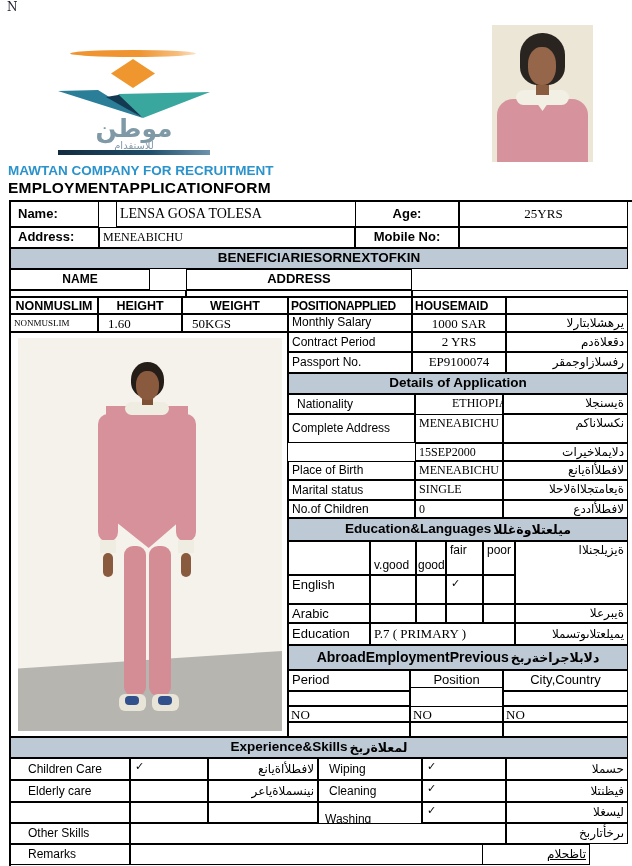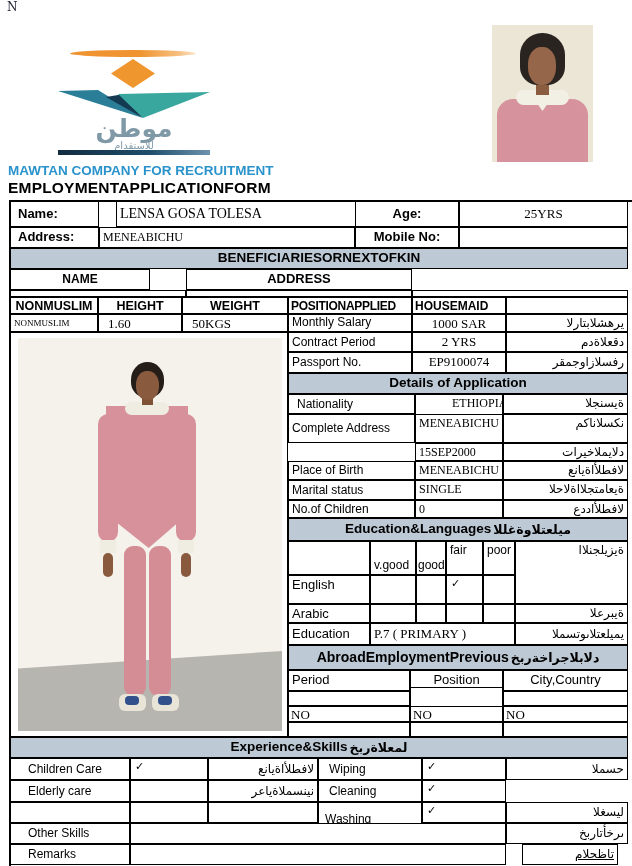--- a/index.html
+++ b/index.html
@@ -209,30 +209,31 @@
   <div class="c ar vmid" style="left:208px;top:758px;width:110px;height:22px;justify-content:flex-start;">لافطلأاةيانع</div>
   <div class="c vmid" style="left:318px;top:758px;width:104px;height:22px;padding-left:10px;">Wiping</div>
   <div class="c chk" style="left:422px;top:758px;width:84px;height:22px;">✓</div>
   <div class="c ar vmid" style="left:506px;top:758px;width:122px;height:22px;justify-content:flex-start;">حسملا</div>
 
   <div class="c vmid" style="left:10px;top:780px;width:120px;height:22px;padding-left:17px;">Elderly care</div>
   <div class="c" style="left:130px;top:780px;width:78px;height:22px;"></div>
   <div class="c ar vmid" style="left:208px;top:780px;width:110px;height:22px;justify-content:flex-start;">نينسملاةياعر</div>
   <div class="c vmid" style="left:318px;top:780px;width:104px;height:22px;padding-left:10px;">Cleaning</div>
   <div class="c chk" style="left:422px;top:780px;width:84px;height:22px;">✓</div>
+  <div class="c ar vmid" style="left:506px;top:780px;width:122px;height:22px;justify-content:flex-start;">فيظنتلا</div>
 
   <div class="c" style="left:10px;top:802px;width:120px;height:21px;"></div>
   <div class="c" style="left:130px;top:802px;width:78px;height:21px;"></div>
   <div class="c" style="left:208px;top:802px;width:110px;height:21px;"></div>
   <div class="c vmid" style="left:318px;top:802px;width:104px;height:35px;padding-left:6px;">Washing</div>
   <div class="c chk" style="left:422px;top:802px;width:84px;height:21px;">✓</div>
   <div class="c ar vmid" style="left:506px;top:802px;width:122px;height:21px;justify-content:flex-start;">ليسغلا</div>
 
   <div class="c vmid" style="left:10px;top:823px;width:120px;height:21px;padding-left:17px;">Other Skills</div>
   <div class="c" style="left:130px;top:823px;width:376px;height:21px;"></div>
   <div class="c ar vmid" style="left:506px;top:823px;width:122px;height:21px;justify-content:flex-start;">ىرخأتاربخ</div>
 
   <div class="c vmid" style="left:10px;top:844px;width:120px;height:21px;padding-left:17px;">Remarks</div>
   <div class="c" style="left:130px;top:844px;width:376px;height:21px;"></div>
-  <div class="c ar vmid" style="left:522px;top:844px;width:96px;height:21px;justify-content:flex-start;text-decoration:underline;">تاظحلام</div>
+  <div class="c ar vmid" style="left:482px;top:844px;width:108px;height:21px;justify-content:flex-start;text-decoration:underline;">تاظحلام</div>
 
   <div class="frame"></div>
 </div>
 
 </body></html>

